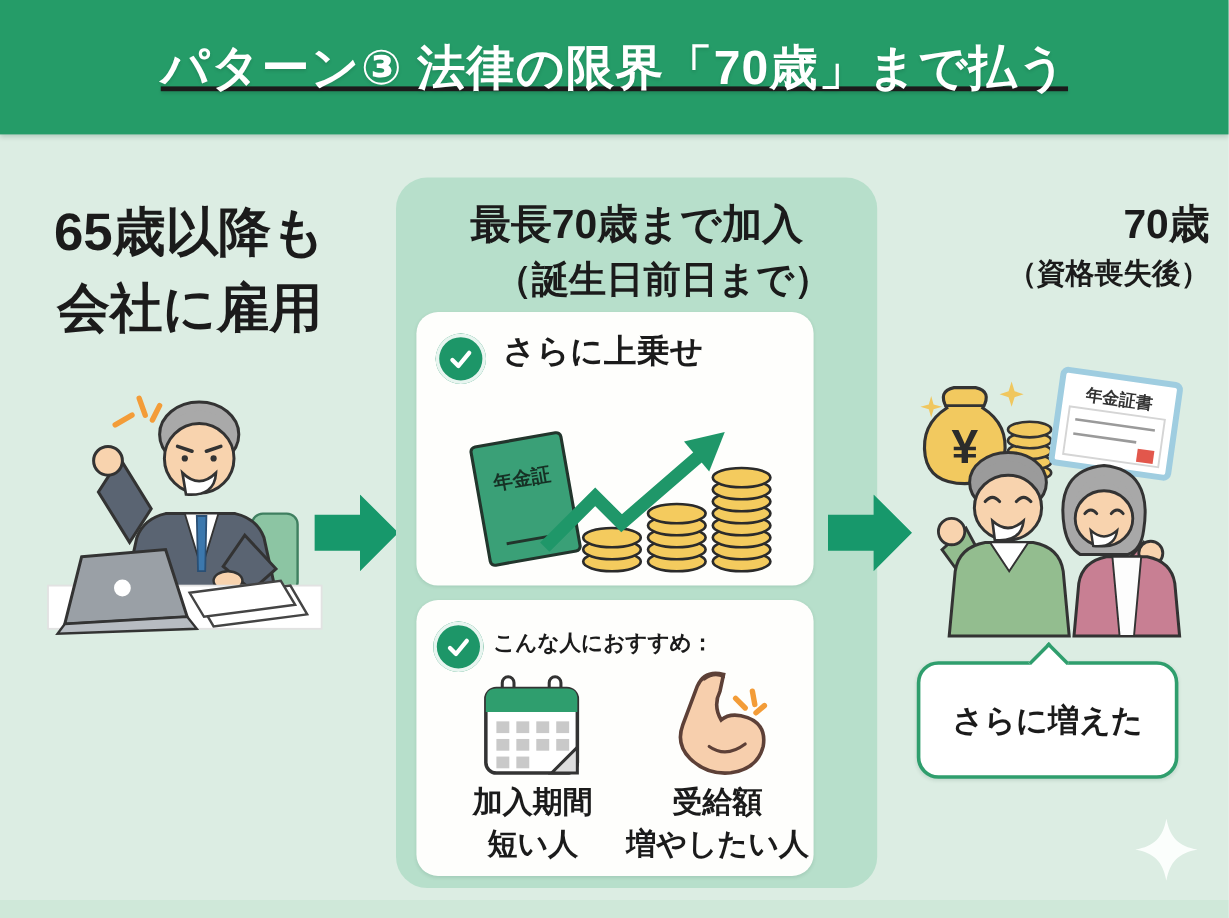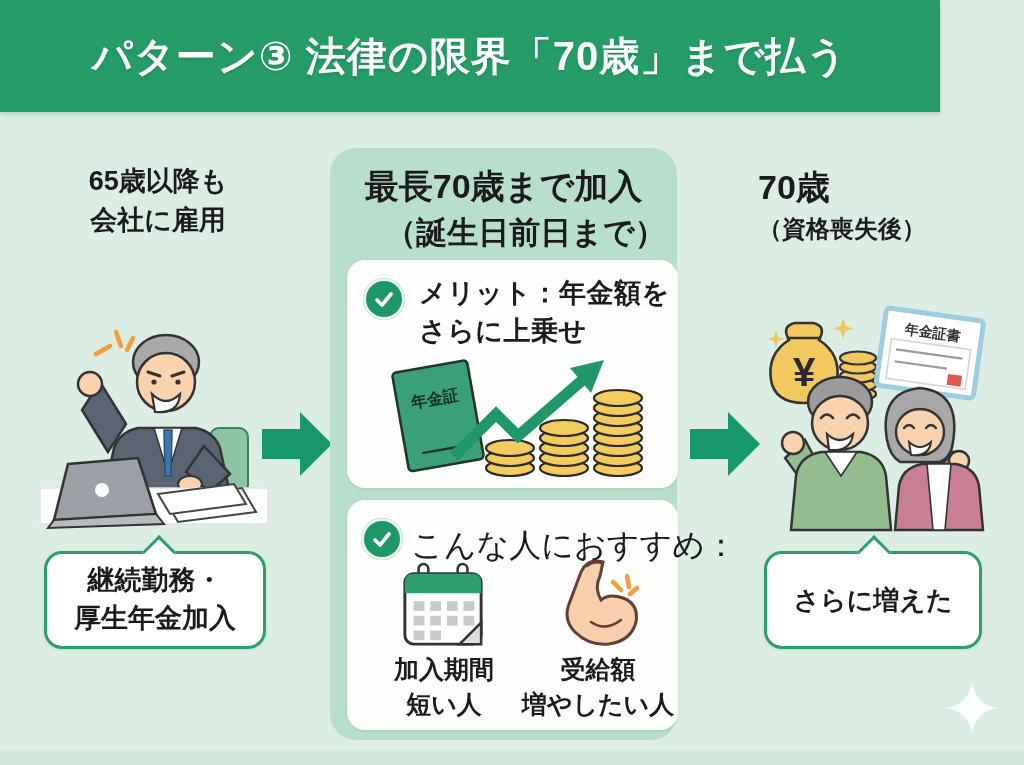--- a/index.html
+++ b/index.html
@@ -5,53 +5,54 @@
   html,body{margin:0;padding:0;background:#eef5f0;}
   *{box-sizing:border-box;}
   .canvas{
     position:relative;width:1024px;height:765px;overflow:hidden;
     background:#dcede3;
     font-family:"Liberation Sans","DejaVu Sans",sans-serif;
     color:#1b1b1b;
   }
   
   .header{
-    position:absolute;left:0;top:0;width:940px;height:112px;
+    position:absolute;left:0;top:0;width:1024px;height:112px;
     background:#259c68;display:flex;align-items:center;justify-content:center;
     box-shadow:0 2px 4px rgba(0,60,35,.18);
+    text-decoration:underline;
   }
   .header h1{
     margin:0;font-size:40px;font-weight:800;color:#ffffff;letter-spacing:1px;
     text-shadow:0 2px 3px rgba(0,0,0,.12);
   }
   
-  .col-heading{position:absolute;text-align:left;font-weight:800;}
+  .col-heading{position:absolute;text-align:right;font-weight:800;}
   .col-heading .l1{font-size:34px;line-height:1.4;}
   .col-heading .l2{font-size:24px;line-height:1.4;font-weight:700;}
-  .left-heading{left:18px;top:162px;width:280px;font-size:27px;line-height:1.45;font-weight:800;text-align:center;position:absolute;}
+  .left-heading{left:18px;top:162px;width:280px;font-size:44px;line-height:1.45;font-weight:800;text-align:center;position:absolute;}
   
   .panel{
-    position:absolute;left:330px;top:148px;width:347px;height:592px;
+    position:absolute;left:330px;top:148px;width:401px;height:592px;
     background:#b7dfcb;border-radius:26px;
   }
   .panel-title{position:absolute;left:0;top:16px;width:100%;text-align:center;font-size:34px;font-weight:800;}
   .panel-subtitle{position:absolute;left:0;top:64px;width:100%;text-align:center;font-size:31px;font-weight:800;margin-left:22px;}
   .card{
     position:absolute;left:17px;width:331px;background:#fefefc;border-radius:18px;
     box-shadow:0 1px 3px rgba(0,60,35,.10);
   }
   .card1{top:112px;height:228px;}
   .card2{top:352px;height:230px;}
   .check{
     position:absolute;width:42px;height:42px;border-radius:50%;background:#1d9668;
     display:flex;align-items:center;justify-content:center;
     box-shadow:0 0 0 3px rgba(255,255,255,.9) inset;
   }
   .card-text{position:absolute;font-size:27px;font-weight:800;line-height:1.42;letter-spacing:.5px;}
-  .rec-title{position:absolute;font-size:32px;font-weight:400;white-space:nowrap;}
+  .rec-title{position:absolute;font-size:18px;font-weight:700;white-space:nowrap;}
   .rec-label{position:absolute;text-align:center;font-size:25px;font-weight:800;line-height:1.4;}
   
   .flow-arrow{position:absolute;width:70px;height:64px;}
   
   .bubble{
     position:absolute;background:#ffffff;border:3.5px solid #2f9e6d;border-radius:18px;
     display:flex;flex-direction:column;align-items:center;justify-content:center;
     font-weight:800;text-align:center;box-shadow:0 1px 3px rgba(0,60,35,.10);
   }
   .bubble .pointer{
@@ -111,42 +112,36 @@
     <rect x="2" y="166" width="228" height="36" fill="#ffffff" stroke="#e2e2e2" stroke-width="1.5"></rect>
 
     <polygon points="126,176 204,166 218,190 140,200" fill="#ffffff" stroke="#444" stroke-width="2"></polygon>
     <polygon points="120,172 196,162 208,182 132,192" fill="#ffffff" stroke="#444" stroke-width="2"></polygon>
 
     <polygon points="30,142 100,136 118,192 16,198" fill="#9aa0a6" stroke="#333" stroke-width="2.5"></polygon>
     <circle cx="64" cy="168" r="7" fill="#ffffff"></circle>
     <polygon points="16,198 118,192 126,202 10,206" fill="#b7bcc2" stroke="#333" stroke-width="2"></polygon>
   </svg>
 
-  <div class="bubble bubble-left">
-    <div class="pointer" style="left:100px;"></div>
-    <div>継続勤務・</div>
-    <div>厚生年金加入</div>
-  </div>
 
   <svg class="flow-arrow" style="left:262px;top:412px;" viewBox="0 0 70 64">
     <polygon points="0,17 38,17 38,0 70,32 38,64 38,47 0,47" fill="#17986b"></polygon>
   </svg>
 
   <div class="panel">
     <div class="panel-title">最長70歳まで加入</div>
     <div class="panel-subtitle">（誕生日前日まで）</div>
 
     <div class="card card1">
       <div class="check" style="left:16px;top:18px;">
         <svg width="24" height="24" viewBox="0 0 24 24">
             <polyline points="5,13 10,18 19,7" fill="none" stroke="#ffffff" stroke-width="3.6" stroke-linecap="round" stroke-linejoin="round"></polyline>
           </svg>
       </div>
       <div class="card-text" style="left:72px;top:14px;">
-        <div>メリット：年金額を</div>
         <div>さらに上乗せ</div>
       </div>
 
       <svg class="illu" style="left:15px;top:96px;" width="300" height="126" viewBox="0 0 300 126">
         <g transform="rotate(-10 75 60)">
           <rect x="38" y="10" width="76" height="100" rx="4" fill="#3aa077" stroke="#22352c" stroke-width="2.6"></rect>
           <text x="76" y="48" text-anchor="middle" font-size="16" font-weight="bold" fill="#163125">年金証</text>
           <line x1="54" y1="94" x2="92" y2="94" stroke="#22352c" stroke-width="2.4"></line>
         </g>
         <g fill="#f4cb5e" stroke="#2b2b2b" stroke-width="2.2">

